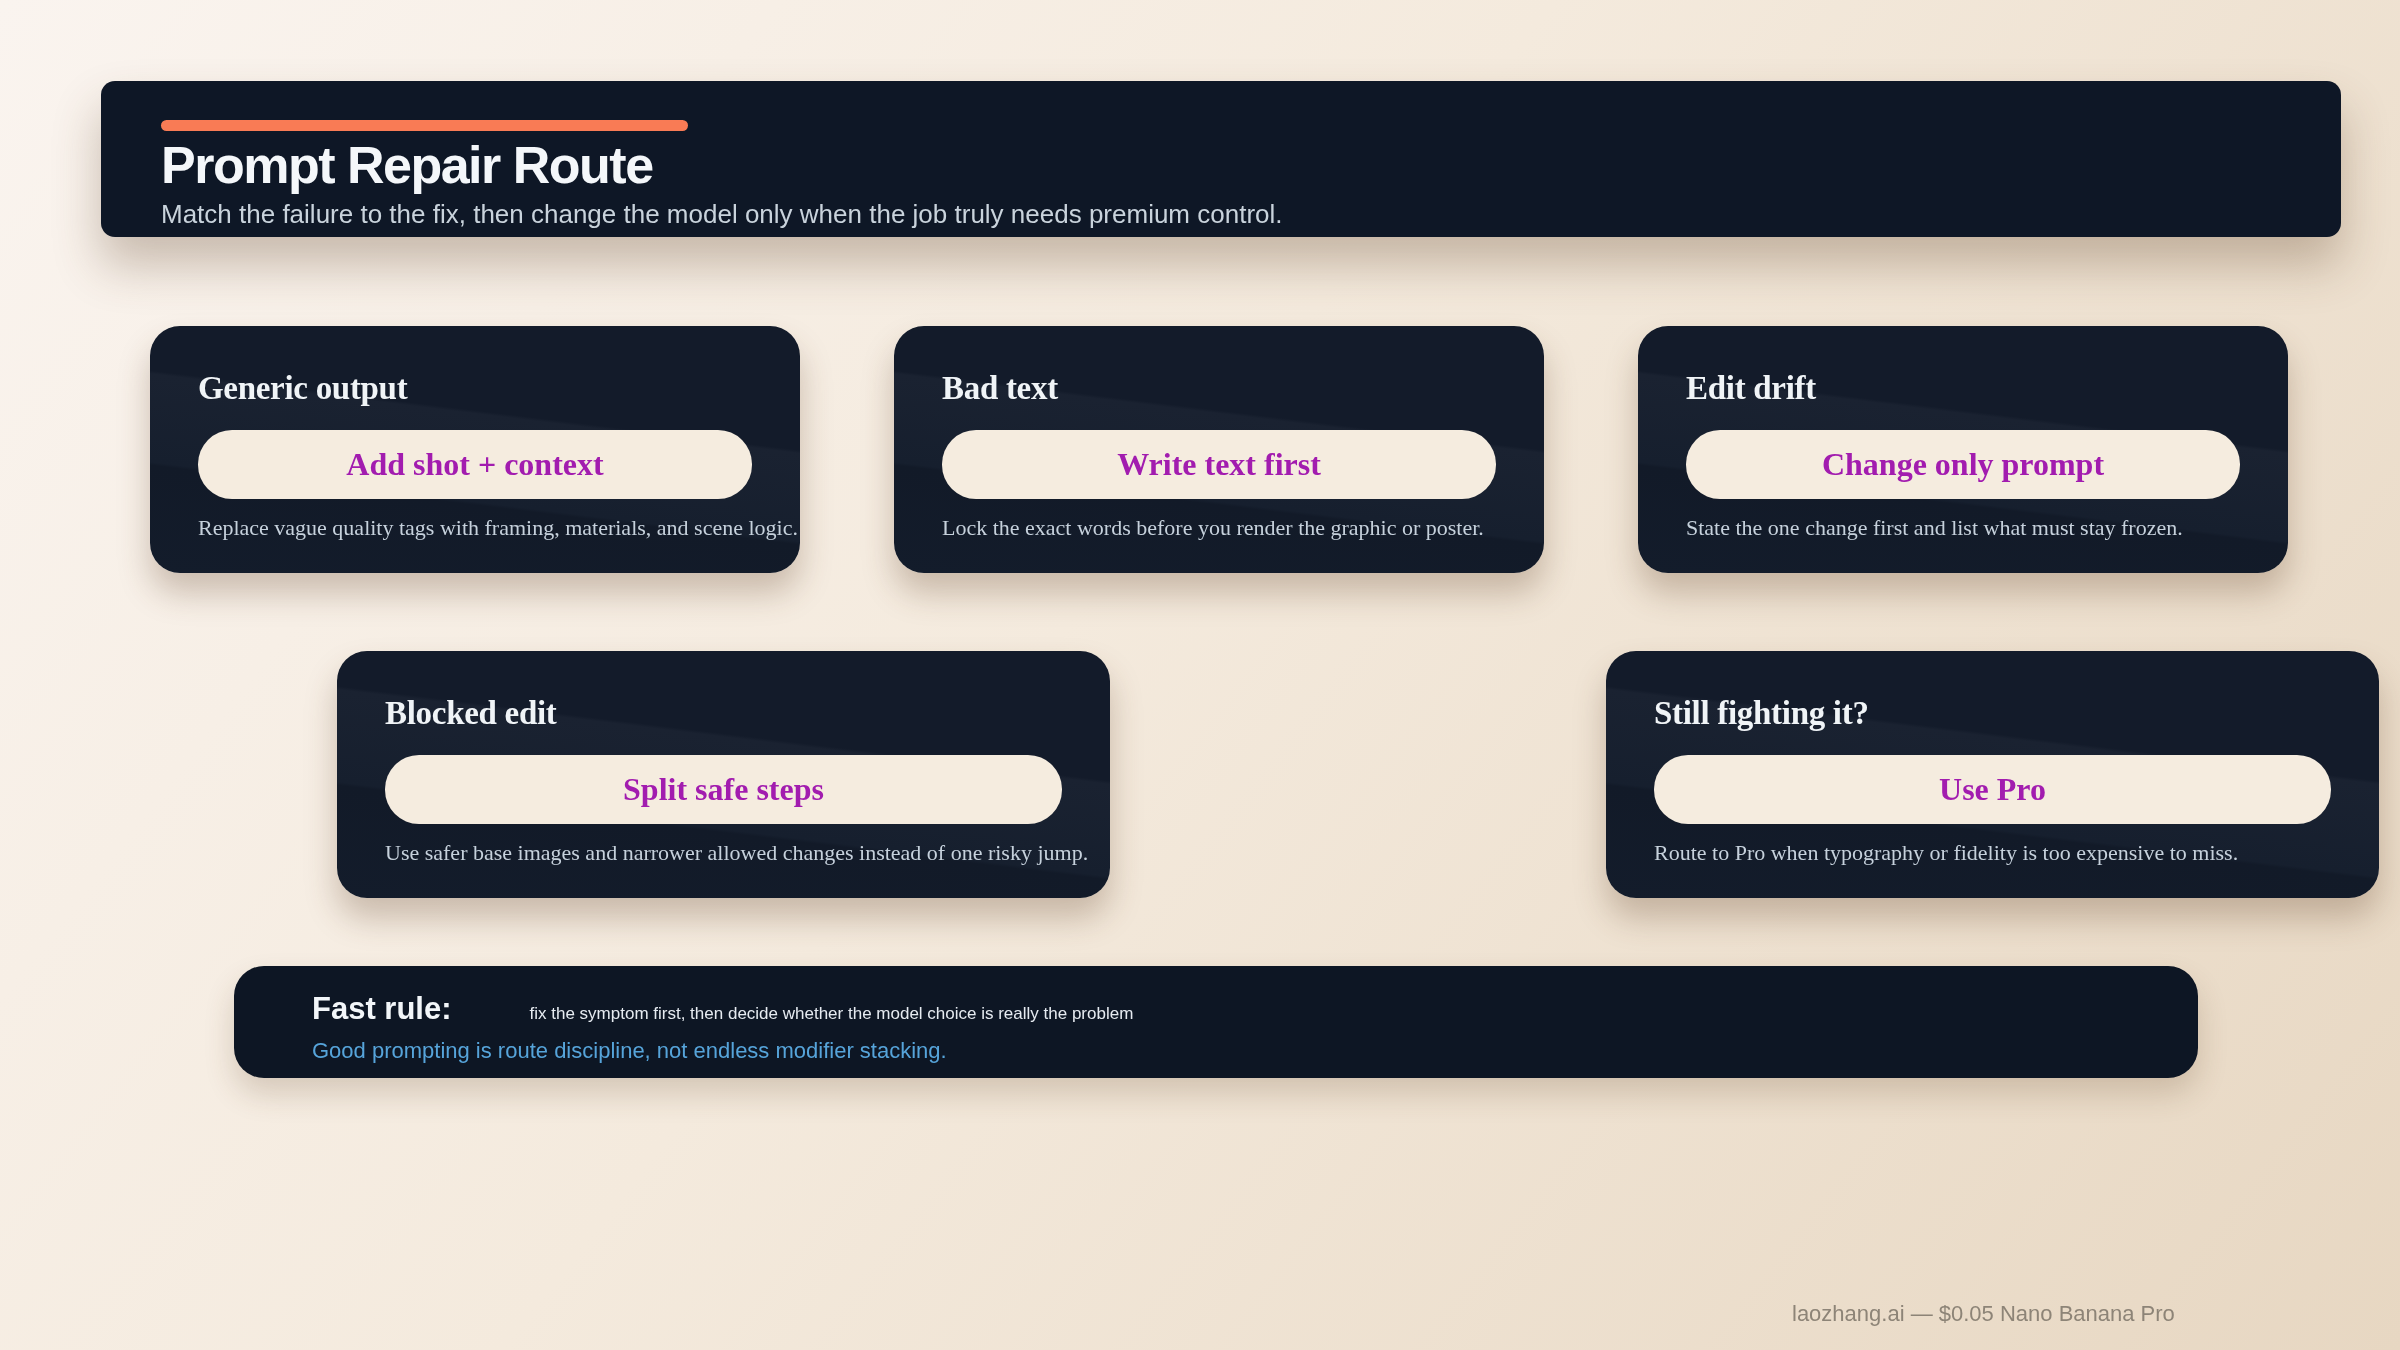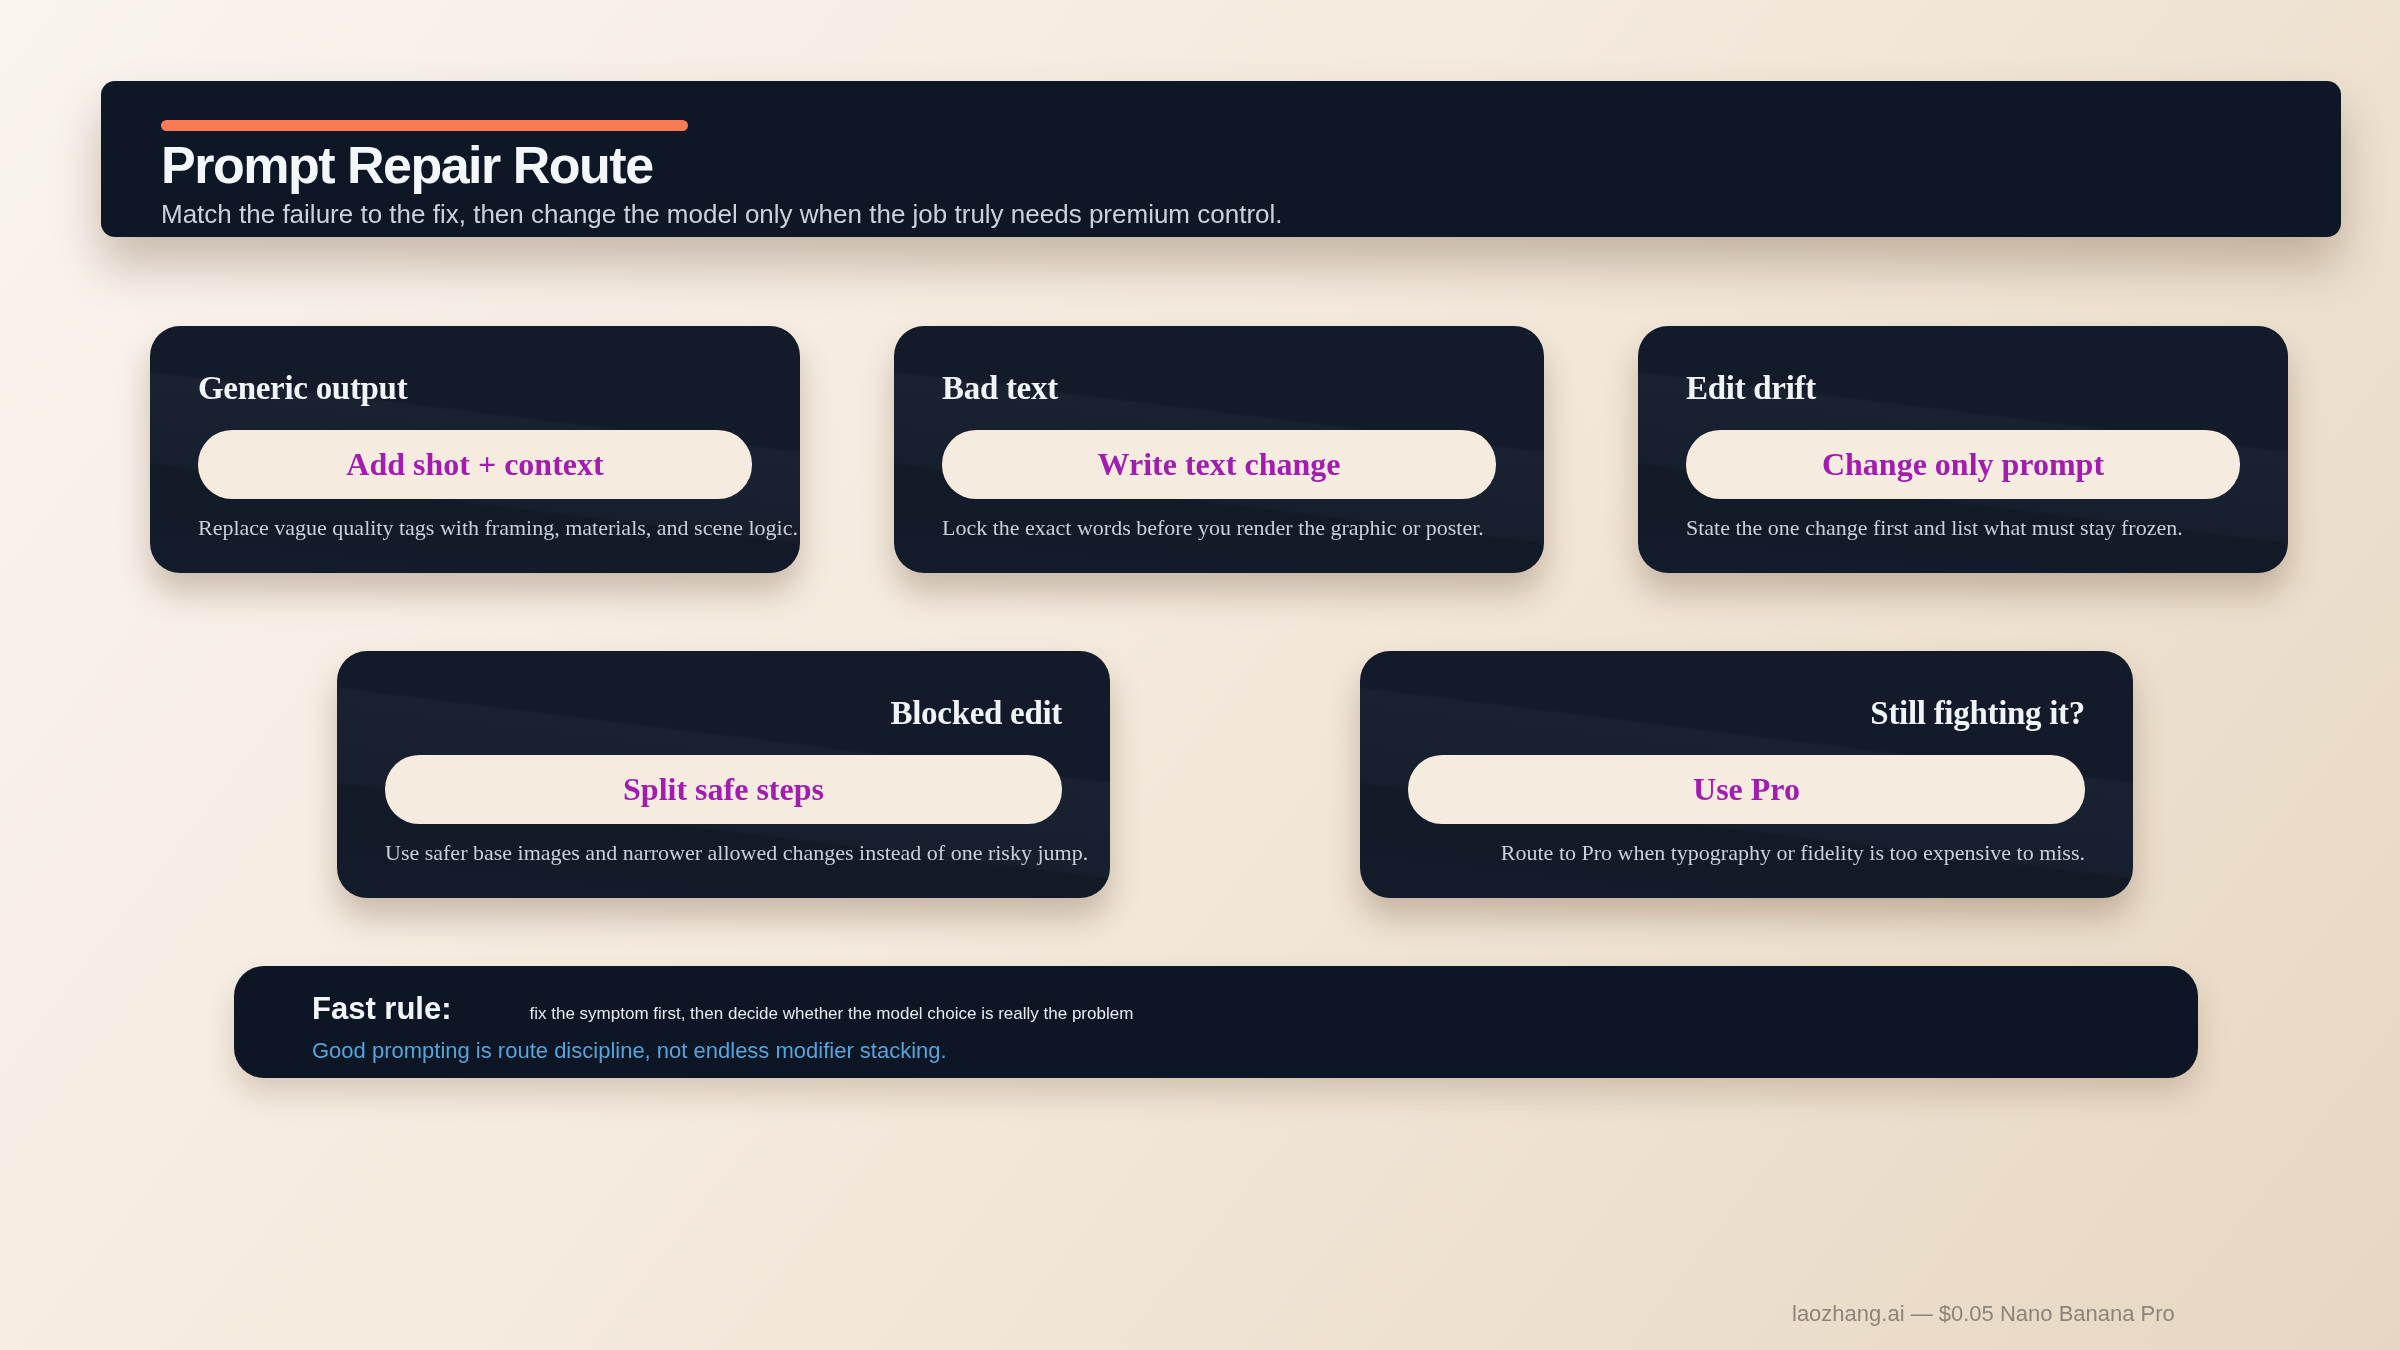--- a/index.html
+++ b/index.html
@@ -43,21 +43,21 @@
   }
 
   
   .row {
     position: absolute;
     display: flex;
     justify-content: space-between;
     font-family: Liberation Serif, serif;
   }
   .row1 { left: 150px; top: 326px; width: 2138px; }
-  .row2 { left: 337px; top: 651px; width: 1796px; text-align: right; }
+  .row2 { left: 337px; top: 651px; width: 2042px; }
 
   .card {
     height: 247px;
     border-radius: 30px;
     padding: 44px 48px 0;
     background: linear-gradient(187deg,
       #131b2a 0%, #131b2a 38%,
       #1a2231 39%, #161f2e 66%,
       #121a28 67%, #131c2b 100%);
     box-shadow: 0 20px 32px rgba(88, 58, 32, 0.28);
@@ -121,21 +121,21 @@
   </header>
 
   <section class="row row1">
     <article class="card">
       <h2>Generic output</h2>
       <div class="pill">Add shot + context</div>
       <p class="desc">Replace vague quality tags with framing, materials, and scene logic.</p>
     </article>
     <article class="card">
       <h2>Bad text</h2>
-      <div class="pill">Write text change</div>
+      <div class="pill">Write text first</div>
       <p class="desc">Lock the exact words before you render the graphic or poster.</p>
     </article>
     <article class="card">
       <h2>Edit drift</h2>
       <div class="pill">Change only prompt</div>
       <p class="desc">State the one change first and list what must stay frozen.</p>
     </article>
   </section>
 
   <section class="row row2">

